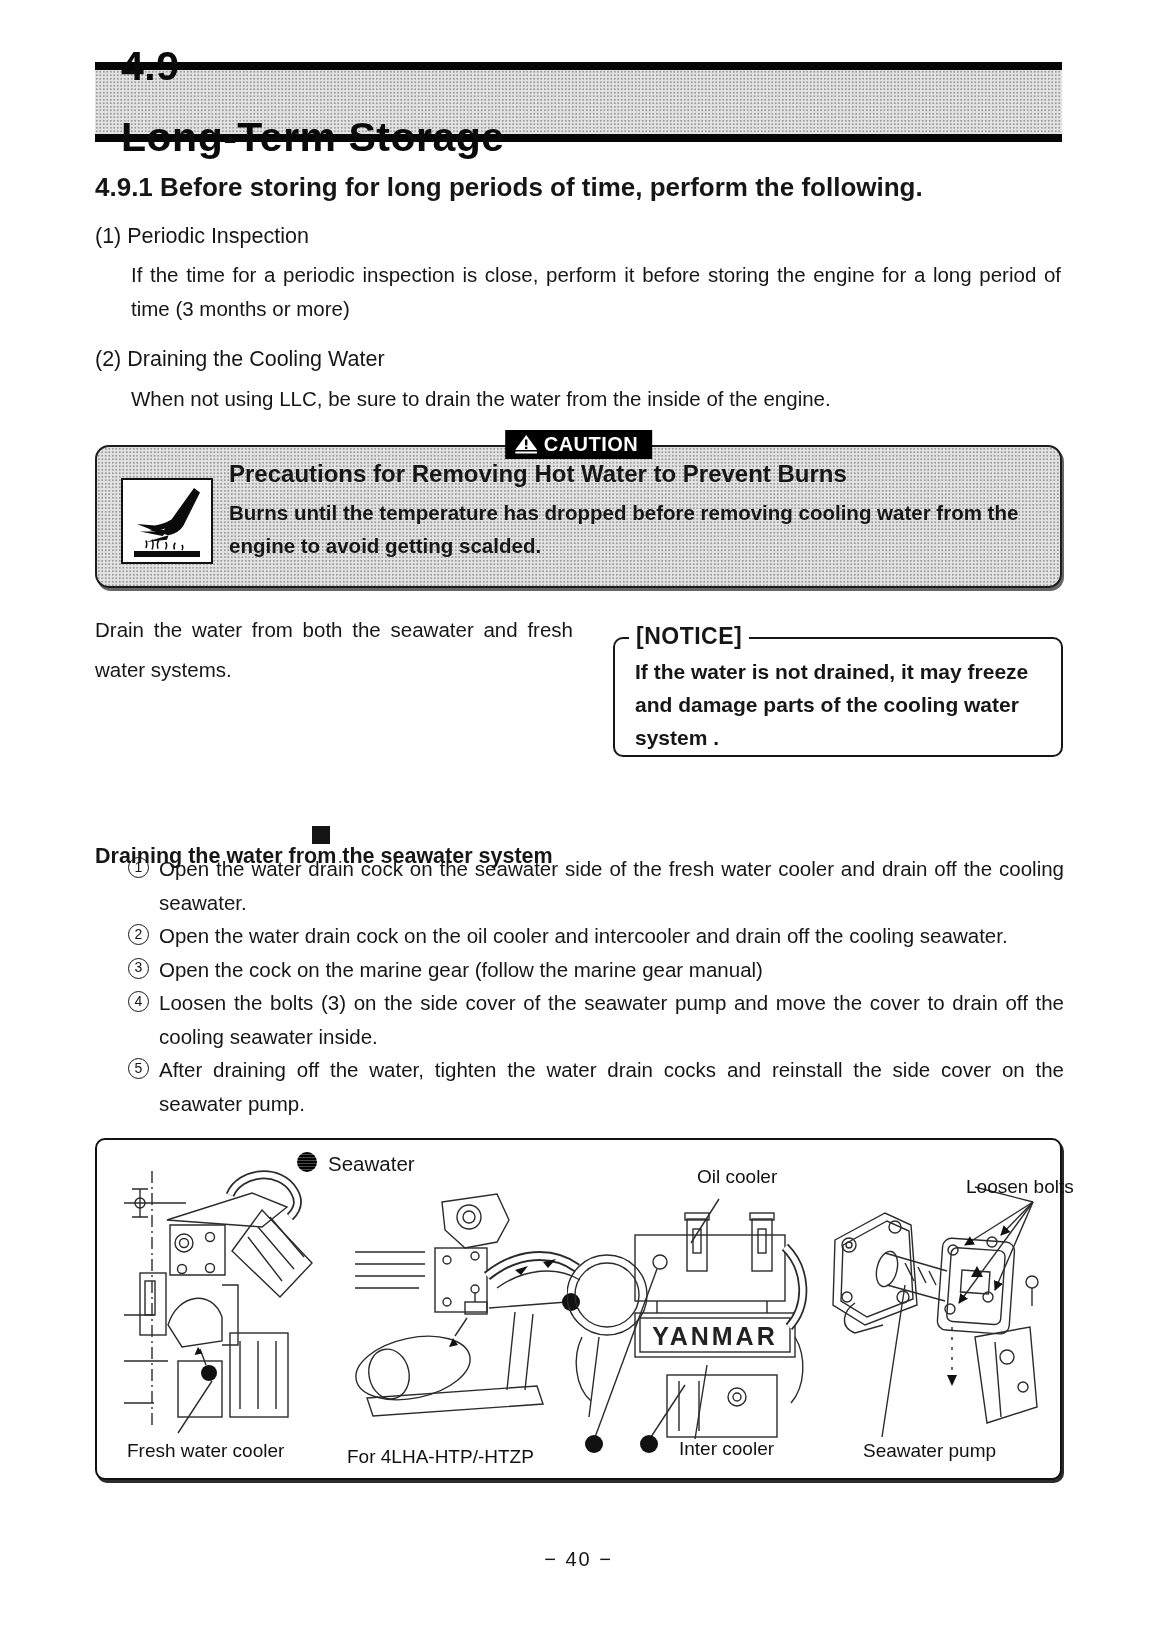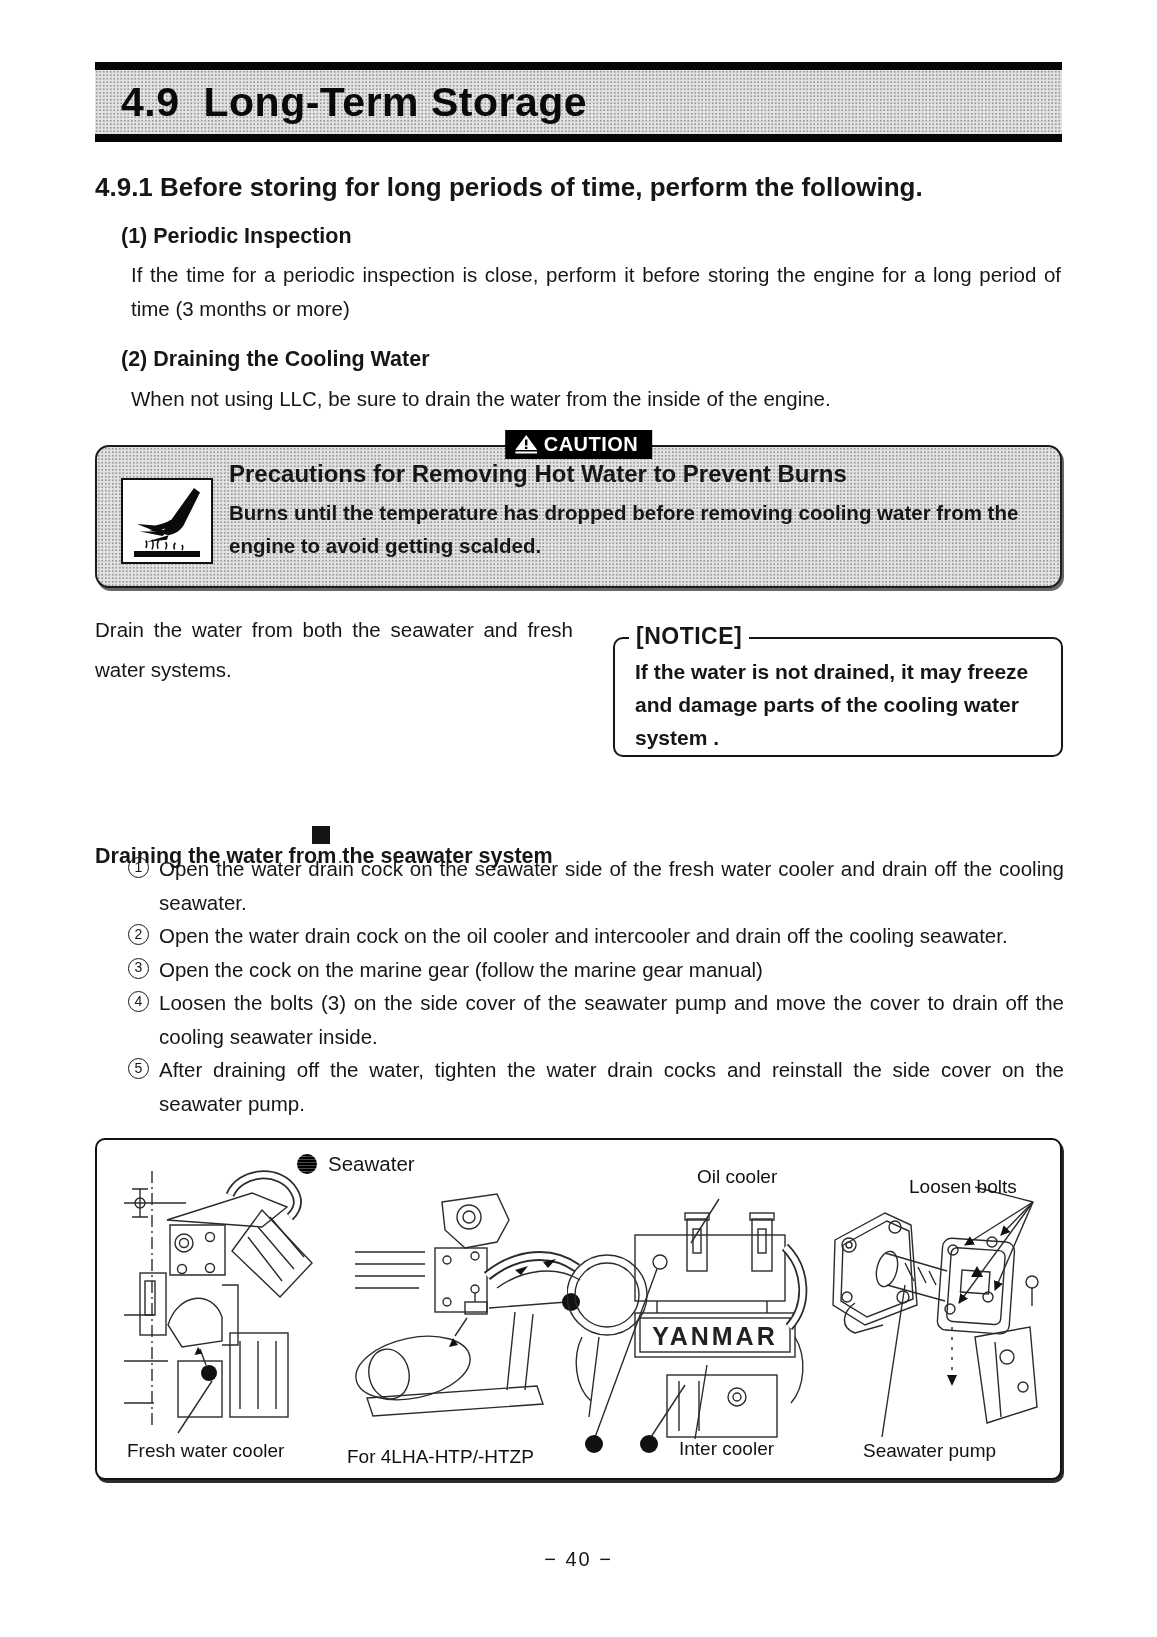--- a/index.html
+++ b/index.html
@@ -12,24 +12,24 @@
     background-color:#e3e3e3;
     background-image:radial-gradient(circle,#9a9a9a 0.9px,transparent 1.05px);
     background-size:3.5px 3.5px;
   }
   
   .header-band{
     position:absolute;left:95px;top:62px;width:967px;height:80px;box-sizing:border-box;
     border-top:8px solid #050505;border-bottom:8px solid #050505;
     display:flex;align-items:center;
   }
-  .header-title{font-size:41px;font-weight:bold;padding-left:26px;letter-spacing:.5px;display:flex;gap:24px;color:#0a0a0a;}
+  .header-title{font-size:41px;font-weight:bold;padding-left:26px;letter-spacing:.5px;display:flex;gap:24px;color:#0a0a0a;flex-direction:column;}
   
   .h-section{position:absolute;left:95px;top:172px;font-size:26px;font-weight:bold;}
-  .h-sub{position:absolute;font-size:21.5px;font-weight:bold;margin-left:26px;}
+  .h-sub{position:absolute;font-size:21.5px;font-weight:normal;}
   .h-sub1{left:95px;top:224px;}
   .h-sub2{left:95px;top:347px;}
   .para{position:absolute;font-size:20.5px;line-height:34px;text-align:justify;}
   .para1{left:131px;top:258px;width:930px;}
   .para2{left:131px;top:382px;width:930px;text-align:left;}
   
   .caution-box{
     position:absolute;left:95px;top:445px;width:967px;height:143px;box-sizing:border-box;
     border:2.5px solid #1c1c1c;border-radius:14px;box-shadow:2px 3px 0 rgba(20,20,20,.65);
   }
@@ -64,21 +64,21 @@
   .step-num span{
     width:21px;height:21px;border:1.6px solid #161616;border-radius:50%;
     display:flex;align-items:center;justify-content:center;font-size:14px;box-sizing:border-box;
   }
   .step-text{flex:1;text-align:justify;}
   
   .figure-box{
     position:absolute;left:95px;top:1138px;width:967px;height:342px;box-sizing:border-box;
     border:2.5px solid #111;border-radius:10px;box-shadow:2px 3px 0 #2c2c2c;background:#fff;
   }
-  .fig-legend{position:absolute;left:200px;top:12px;display:flex;align-items:center;gap:11px;font-size:20.5px;}
+  .fig-legend{position:absolute;left:200px;top:12px;display:flex;align-items:flex-start;gap:11px;font-size:20.5px;}
   .legend-dot{width:20px;height:20px;border-radius:50%;
     background:repeating-linear-gradient(0deg,#000 0 2px,#4a4a4a 2px 3px);}
   .fig-label{position:absolute;font-size:19px;color:#111;white-space:nowrap;}
   .fig-svg{position:absolute;}
   
   .footer{position:absolute;left:0;top:1548px;width:100%;text-align:center;font-size:20px;letter-spacing:2px;}
 </style>
 </head>
 <body>
 
@@ -314,21 +314,21 @@
         <path d="M170,157 L176,232"></path>
         <circle cx="207" cy="97" r="6"></circle>
           <path d="M207,103 v18"></path>
         <path d="M80,100 L57,252"></path>
       </g>
       <path d="M146,92 l6,-11 l6,11 Z" fill="#111"></path>
       <path d="M122,190 l5,11 l5,-11 Z" fill="#111"></path>
     </svg>
 
     <span class="fig-label" style="left:600px;top:26px">Oil cooler</span>
-    <span class="fig-label" style="left:812px;top:36px">Loosen bolts</span>
+    <span class="fig-label" style="left:869px;top:36px">Loosen bolts</span>
     <span class="fig-label" style="left:30px;top:300px">Fresh water cooler</span>
     <span class="fig-label" style="left:250px;top:306px">For 4LHA-HTP/-HTZP</span>
     <span class="fig-label" style="left:582px;top:298px">Inter cooler</span>
     <span class="fig-label" style="left:766px;top:300px">Seawater pump</span>
   </div>
 
   <div class="footer">− 40 −</div>
 </div>
 
 </body></html>

